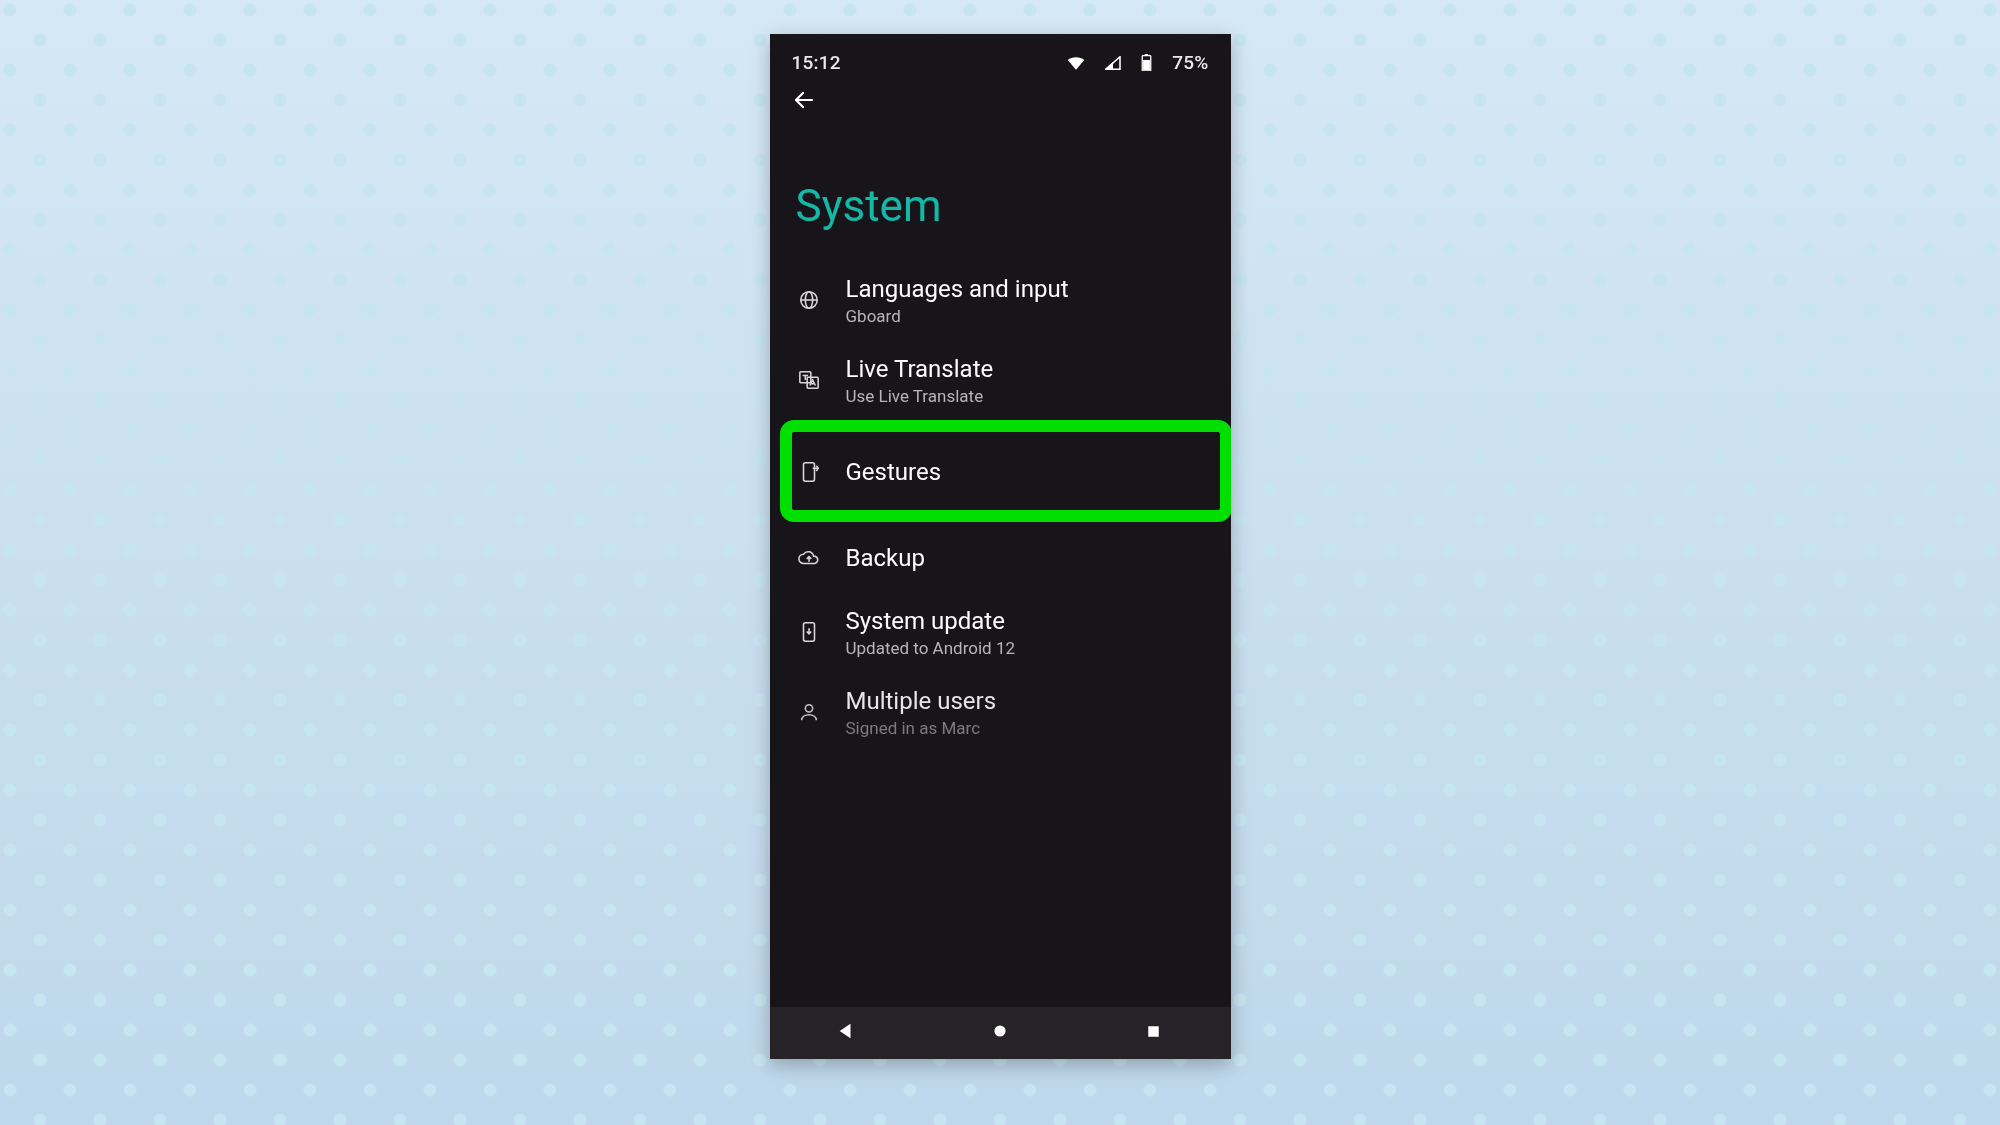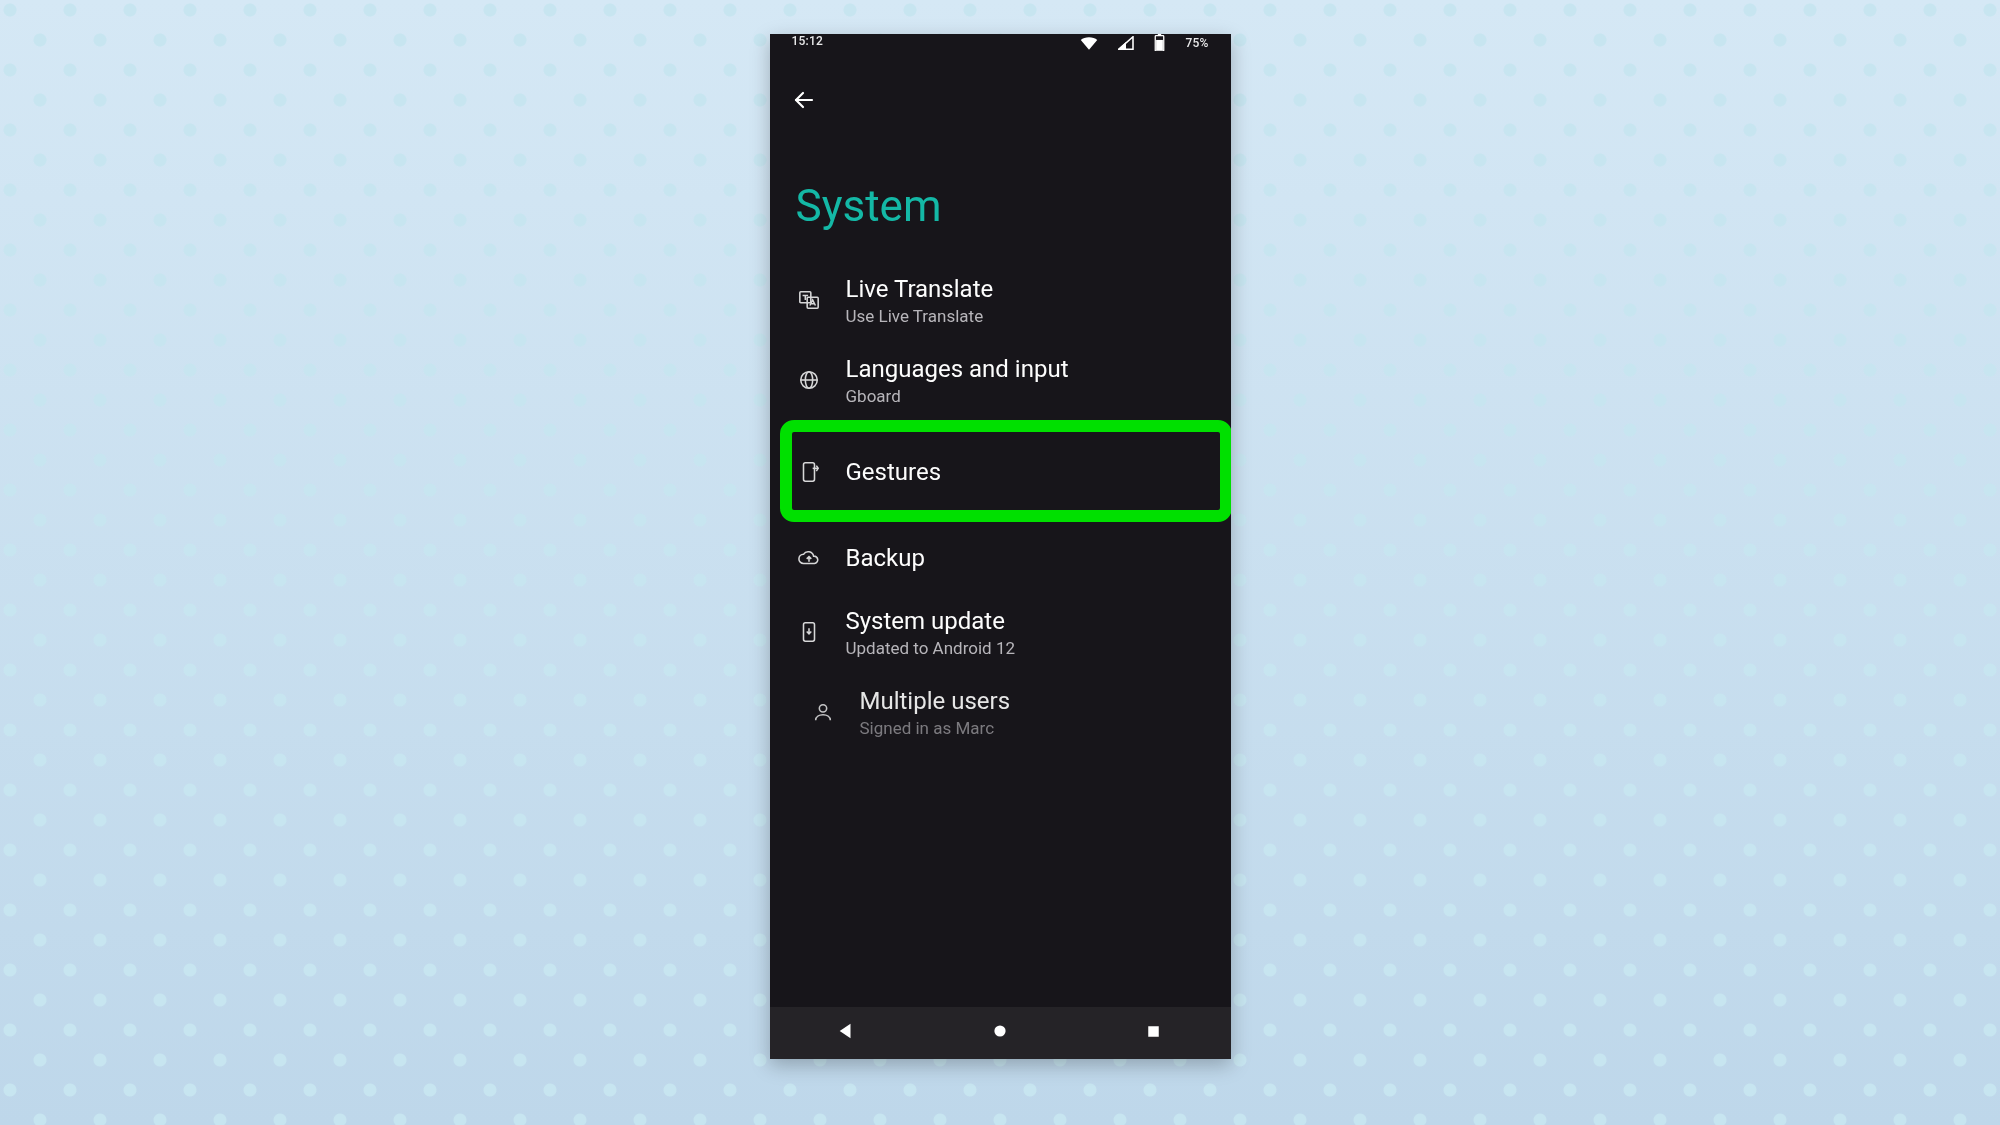--- a/index.html
+++ b/index.html
@@ -36,24 +36,24 @@
     color: #e9e9ea;
     position: relative;
     overflow: hidden;
     box-shadow: 0 6px 18px rgba(0,0,0,.25);
   }
 
   
   .status-bar {
     height: 40px;
     display: flex;
-    align-items: flex-start;
+    align-items: flex-end;
     justify-content: space-between;
     padding: 0 22px;
-    font-size: 12px;
+    font-size: 19px;
     font-weight: 500;
     letter-spacing: .2px;
   }
   .status-right { display:flex; align-items:center; gap:20px; }
   .status-right svg { display:block; }
 
   
   .toolbar {
     height: 56px;
     display: flex;
@@ -130,21 +130,21 @@
     left: 0; right: 0; bottom: 0;
     height: 52px;
     background: rgba(40,38,42,.85);
     display: flex;
     align-items: center;
     justify-content: space-around;
   }
   .nav-bar .nav-btn { width:24px; height:24px; display:flex; align-items:center; justify-content:center; cursor:pointer; }
 
   
-  .row.cutoff { opacity: .9; margin-left: 14px; }
+  .row.cutoff { opacity: .9; }
   .row.cutoff .subtitle { opacity: .7; }
 
 </style>
 </head>
 <body>
 
 <div class="page">
 
   <div class="phone">
 
@@ -184,46 +184,46 @@
       </div>
     </div>
 
     <div class="page-title">System</div>
 
     <div class="list">
 
       <div class="row">
         <div class="icon">
           <svg width="22" height="22" viewBox="0 0 24 24" fill="none" stroke="currentColor" stroke-width="1.7">
+              <circle cx="12" cy="12" r="9"></circle>
+              <ellipse cx="12" cy="12" rx="4" ry="9"></ellipse>
+              <line x1="3" y1="12" x2="21" y2="12"></line>
+            </svg>
+        </div>
+        <div class="texts">
+          <span class="title">Languages and input</span>
+          <span class="subtitle">Gboard</span>
+        </div>
+      </div>
+
+      <div class="row">
+        <div class="icon">
+          <svg width="22" height="22" viewBox="0 0 24 24" fill="none" stroke="currentColor" stroke-width="1.7">
               <rect x="2" y="3" width="12" height="12" rx="1"></rect>
               <rect x="10" y="9" width="12" height="12" rx="1"></rect>
               <path d="M5 7h6M8 7v5"></path>
               <path d="M13 18l3-6 3 6M14 16h4"></path>
             </svg>
         </div>
         <div class="texts">
           <span class="title">Live Translate</span>
           <span class="subtitle">Use Live Translate</span>
         </div>
       </div>
 
-      <div class="row">
-        <div class="icon">
-          <svg width="22" height="22" viewBox="0 0 24 24" fill="none" stroke="currentColor" stroke-width="1.7">
-              <circle cx="12" cy="12" r="9"></circle>
-              <ellipse cx="12" cy="12" rx="4" ry="9"></ellipse>
-              <line x1="3" y1="12" x2="21" y2="12"></line>
-            </svg>
-        </div>
-        <div class="texts">
-          <span class="title">Languages and input</span>
-          <span class="subtitle">Gboard</span>
-        </div>
-      </div>
-
       <div class="row highlighted">
         <div class="highlight-box"></div>
         <div class="icon">
           <svg width="22" height="22" viewBox="0 0 24 24" fill="none" stroke="currentColor" stroke-width="1.7">
               <rect x="6" y="2" width="12" height="20" rx="2"></rect>
               <path d="M16 8h6"></path>
               <path d="M20 5l2 3-2 3"></path>
             </svg>
         </div>
         <div class="texts">

